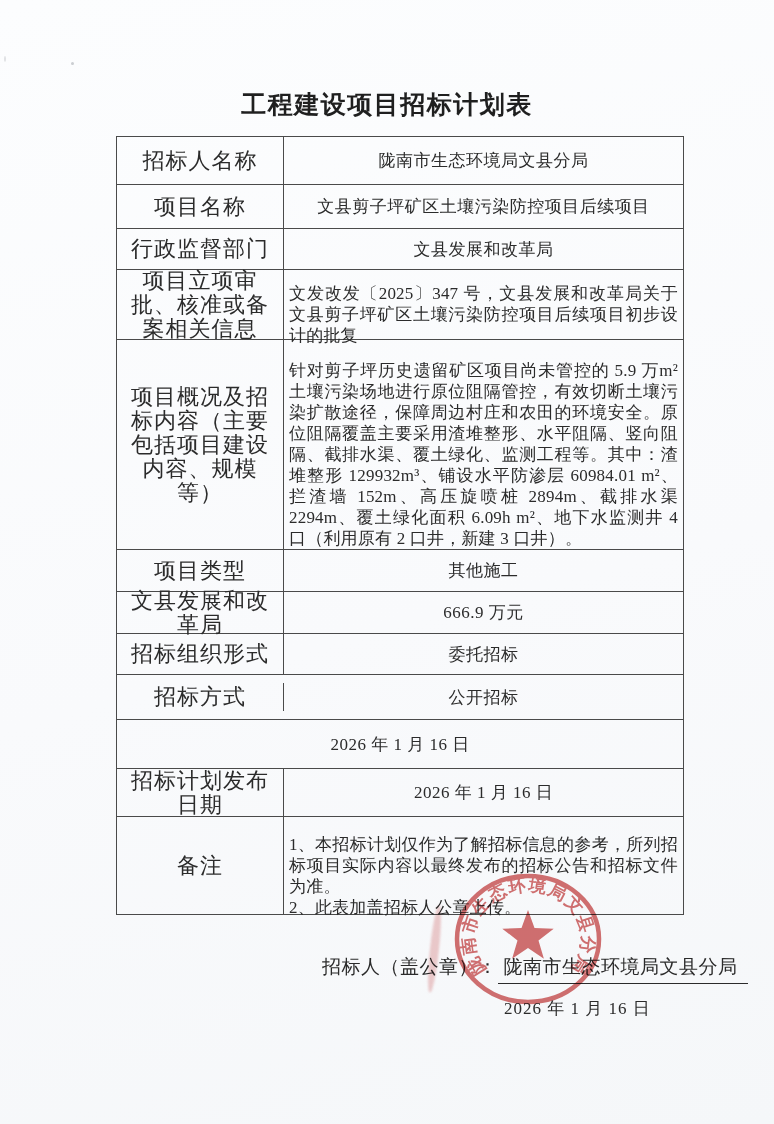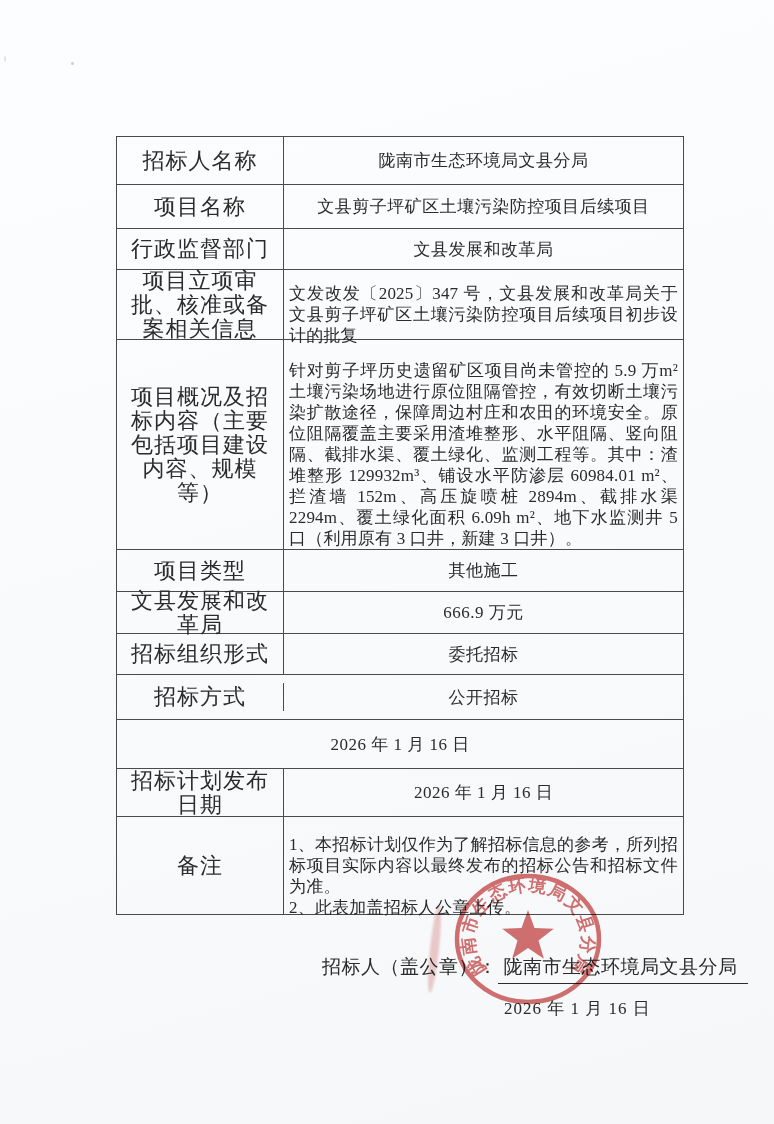--- a/index.html
+++ b/index.html
@@ -84,20 +84,21 @@
   }
 </style>
 </head>
 <body>
 
 <div class="page">
 
   <div class="speck" style="left:71px;top:62px;width:3px;height:3px;"></div>
   <div class="speck" style="left:4px;top:56px;width:2px;height:6px;opacity:.3;"></div>
 
+  <div class="doc-title">工程建设项目招标计划表</div>
 
   <div class="doc-table">
 
     <div class="tr r1">
       <div class="th">招标人名称</div>
       <div class="td">陇南市生态环境局文县分局</div>
     </div>
 
     <div class="tr r2">
       <div class="th">项目名称</div>
@@ -112,21 +113,21 @@
     <div class="tr r4">
       <div class="th">项目立项审批、核准或备案相关信息</div>
       <div class="td para">
         <div class="ptxt">文发改发〔2025〕347 号，文县发展和改革局关于文县剪子坪矿区土壤污染防控项目后续项目初步设计的批复</div>
       </div>
     </div>
 
     <div class="tr r5">
       <div class="th">项目概况及招标内容（主要包括项目建设内容、规模等）</div>
       <div class="td para">
-        <div class="ptxt">针对剪子坪历史遗留矿区项目尚未管控的 5.9 万m² 土壤污染场地进行原位阻隔管控，有效切断土壤污染扩散途径，保障周边村庄和农田的环境安全。原位阻隔覆盖主要采用渣堆整形、水平阻隔、竖向阻隔、截排水渠、覆土绿化、监测工程等。其中：渣堆整形 129932m³、铺设水平防渗层 60984.01 m²、拦渣墙 152m、高压旋喷桩 2894m、截排水渠 2294m、覆土绿化面积 6.09h m²、地下水监测井 5 口（利用原有 3 口井，新建 3 口井）。</div>
+        <div class="ptxt">针对剪子坪历史遗留矿区项目尚未管控的 5.9 万m² 土壤污染场地进行原位阻隔管控，有效切断土壤污染扩散途径，保障周边村庄和农田的环境安全。原位阻隔覆盖主要采用渣堆整形、水平阻隔、竖向阻隔、截排水渠、覆土绿化、监测工程等。其中：渣堆整形 129932m³、铺设水平防渗层 60984.01 m²、拦渣墙 152m、高压旋喷桩 2894m、截排水渠 2294m、覆土绿化面积 6.09h m²、地下水监测井 4 口（利用原有 2 口井，新建 3 口井）。</div>
       </div>
     </div>
 
     <div class="tr r6">
       <div class="th">项目类型</div>
       <div class="td">其他施工</div>
     </div>
 
     <div class="tr r7">
       <div class="th">文县发展和改革局</div>

